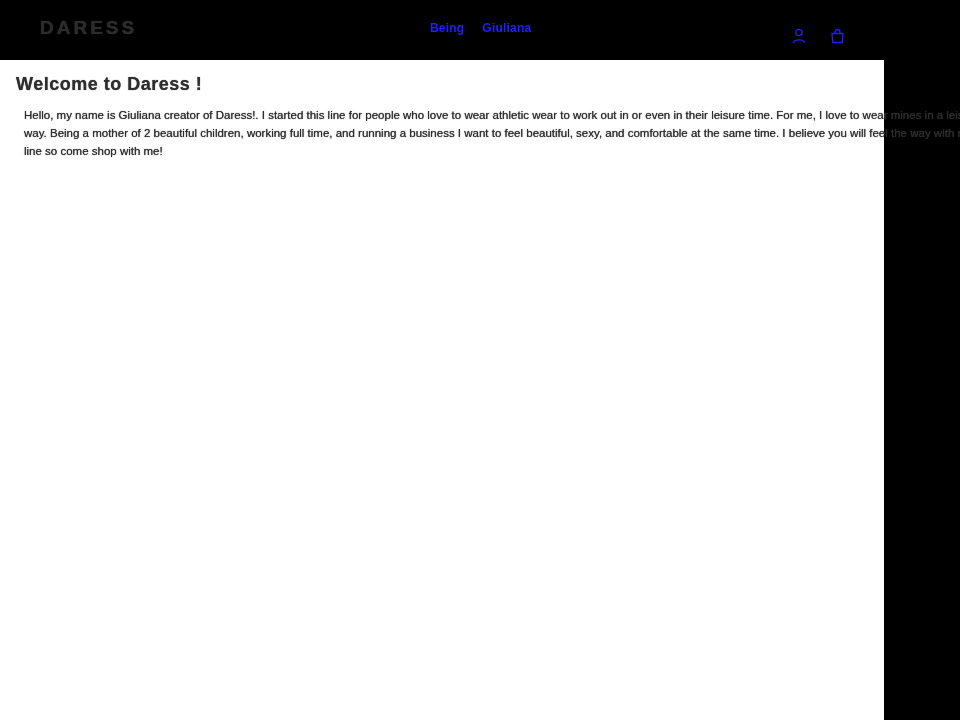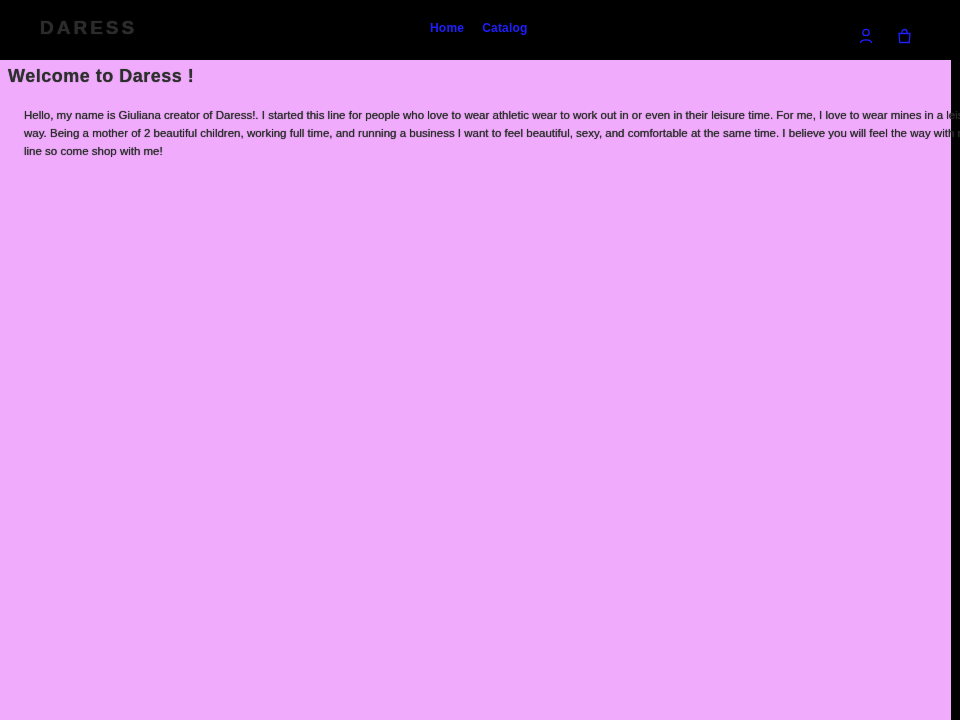--- a/index.html
+++ b/index.html
@@ -9,23 +9,23 @@
     width: 960px;
     height: 720px;
     overflow: hidden;
   }
   body {
     font-family: "Liberation Sans", sans-serif;
     color: #ffffff;
   }
   .page {
     position: relative;
-    width: 951px;
+    width: 884px;
     height: 720px;
-    background: #f0abfc;
+    background: #ffffff;
   }
 
   
   .site-header {
     position: relative;
     height: 60px;
     display: flex;
     align-items: center;
     background: #000000;
   }
@@ -72,21 +72,21 @@
     cursor: pointer;
   }
   
   .icon-account svg, .icon-cart svg { display: block; }
 
   
   .main {
     padding: 0;
   }
   .welcome-title {
-    margin: 8px;
+    margin: 16px;
     padding: 0 0 0 0;
     position: absolute;
     left: 0px;
     top: 58px;
     font-size: 18px;
     font-weight: 700;
     color: #2e2e2e;
     letter-spacing: 0.5px;
     text-shadow: 0 0 1px #444;
   }
@@ -106,22 +106,22 @@
 </head>
 <body>
 
 <div class="page">
 
   <header class="site-header">
 
     <div class="brand">DARESS</div>
 
     <nav class="main-nav">
-      <a class="nav-link" href="#">Home</a>
-      <a class="nav-link" href="#">Catalog</a>
+      <a class="nav-link" href="#">Being</a>
+      <a class="nav-link" href="#">Giuliana</a>
     </nav>
 
     <div class="header-actions">
       <span class="icon-btn icon-account">
         <svg width="14" height="16" viewBox="0 0 14 16" aria-hidden="true">
           <circle cx="7" cy="4.5" r="3.2" fill="none" stroke="#1f1fff" stroke-width="1.3"></circle>
           <path d="M1.5 15 C1.5 10.8 12.5 10.8 12.5 15" fill="none" stroke="#1f1fff" stroke-width="1.3"></path>
         </svg>
       </span>
       <span class="icon-btn icon-cart">

